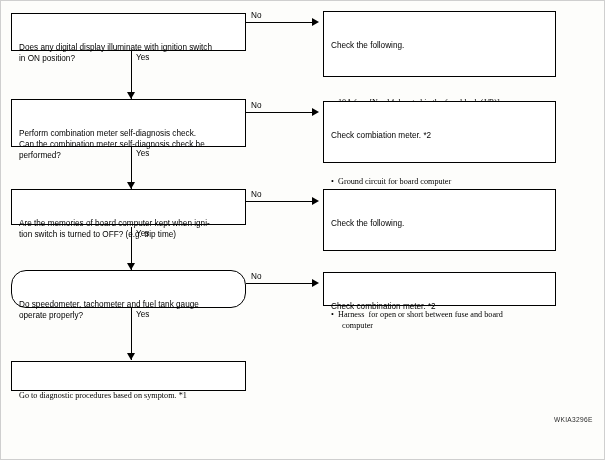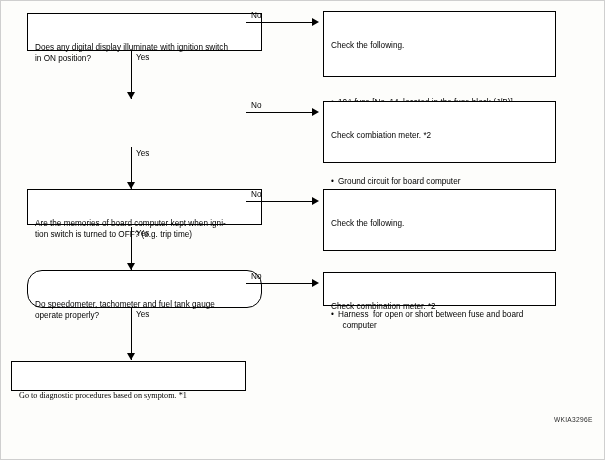--- a/index.html
+++ b/index.html
@@ -25,34 +25,35 @@
     position: absolute;
     box-sizing: border-box;
     background: #ffffff;
     border: 1.5px solid #000000;
     font-size: 8.2px;
     line-height: 1.38;
     color: #000000;
     padding: 5px 7px 4px 7px;
     white-space: pre-wrap;
   }
-  .box.left  { left: 10px;  width: 235px; margin-left: 16px; }
+  .box.left  { left: 10px;  width: 235px; }
   .box.right { left: 322px; width: 233px; }
   .box.final { left: 10px;  width: 235px; }
 
   .box-text { display: block; white-space: pre-wrap; }
 
   
   .blk-title { display: block; margin-bottom: 1px; }
   .bullets { display: block; }
   .bullet {
     display: block;
     position: relative;
     padding-left: 7px;
     white-space: pre-wrap;
+    font-family: Liberation Serif, serif;
   }
   .bullet::before {
     content: "\2022";
     position: absolute;
     left: 0;
     top: 0;
   }
 
   
   .hline {
@@ -114,20 +115,25 @@
       <span class="bullet">Harness for open or short between fuse and board
   computer</span>
       <span class="bullet">Ground circuit for board computer</span>
     </span>
   </div>
 
   <div class="vline" style="left:130px; top:50px; height:48px;"></div>
   <div class="arrow-down" style="left:126px; top:91px;"></div>
   <div class="edge-label" style="left:135px; top:53px;">Yes</div>
 
+  <div class="box left" style="top:98px; height:48px;">
+    <span class="box-text">Perform combination meter self-diagnosis check.
+Can the combination meter self-diagnosis check be
+performed?</span>
+  </div>
 
   <div class="hline" style="left:245px; top:111px; width:66px;"></div>
   <div class="arrow-right" style="left:311px; top:107px;"></div>
   <div class="edge-label" style="left:250px; top:101px;">No</div>
 
   <div class="box right" style="top:100px; height:62px;">
     <span class="blk-title">Check combiation meter. *2</span>
   </div>
 
   <div class="vline" style="left:130px; top:146px; height:42px;"></div>

